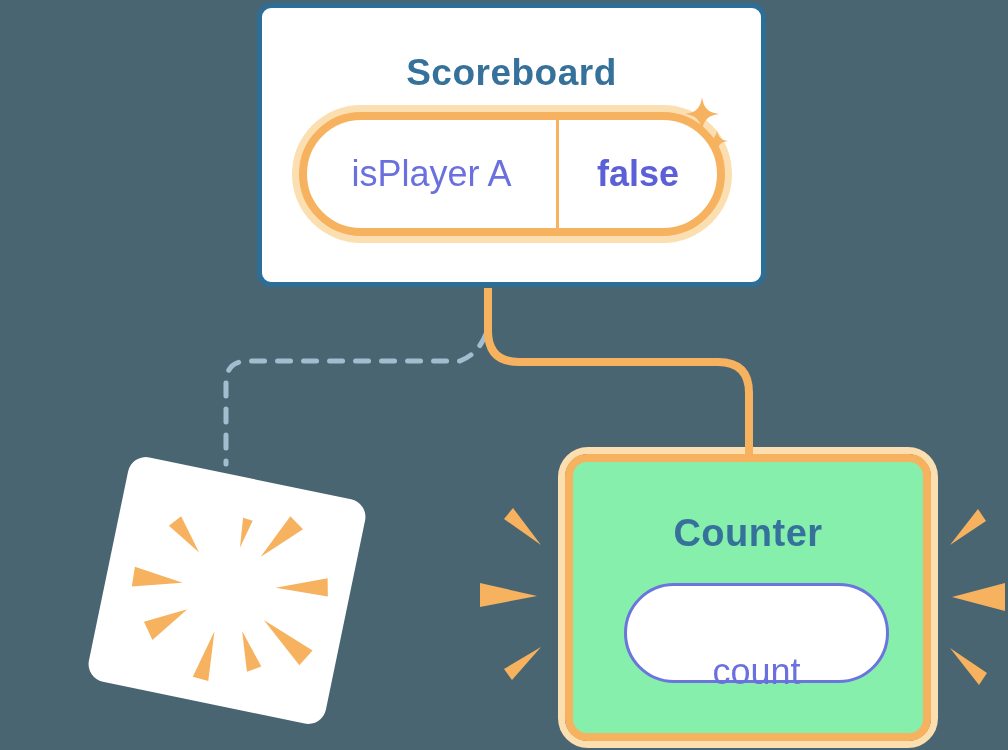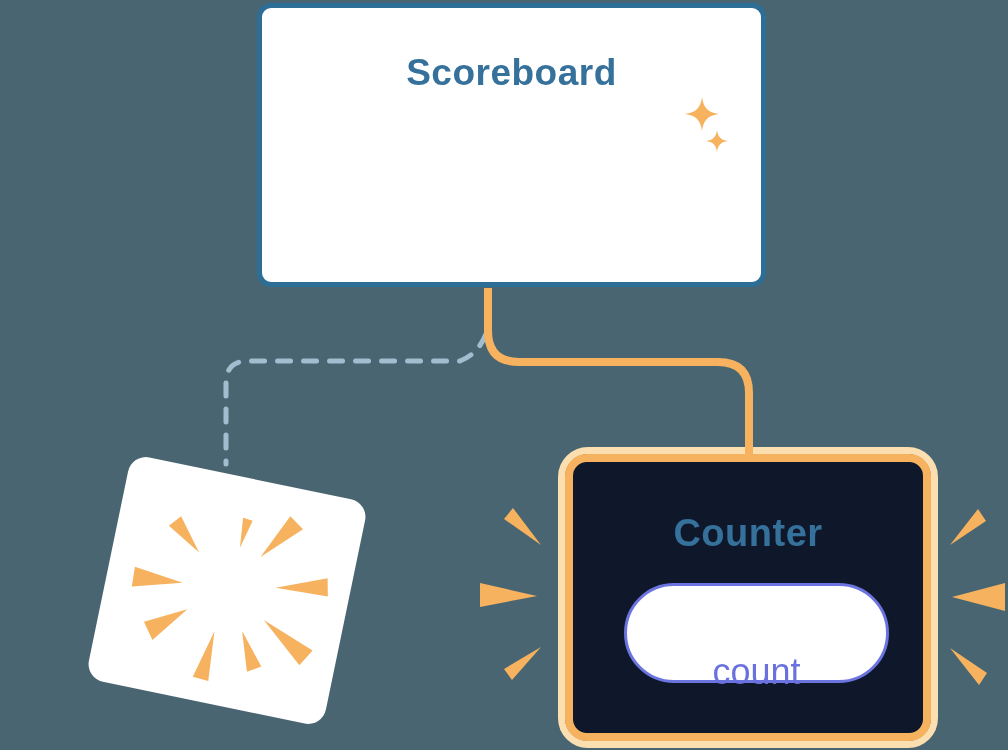--- a/index.html
+++ b/index.html
@@ -35,21 +35,21 @@
   .state-pill-orange .pill-divider{width:3px;background:#F6B25E;}
   .state-pill-orange .pill-value{flex:1;font-weight:700;color:#5B60D6;}
 
   
   .counter-card{
     left:558px;top:447px;width:380px;height:301px;
     border:7px solid #FBDFB0;border-radius:30px;box-sizing:border-box;z-index:2;
   }
   .counter-inner{
     width:100%;height:100%;box-sizing:border-box;
-    background:#0f172a;border:8px solid #F6B25E;border-radius:22px;
+    background:#86efac;border:8px solid #F6B25E;border-radius:22px;
     position:relative;
   }
   .counter-card .card-title{top:50px;font-size:38px;}
 
   .state-pill-purple{
     left:51px;top:121px;width:259px;height:94px;
     background:#ffffff;border:3px solid #6B74DF;border-radius:999px;
     display:flex;align-items:stretch;flex-direction:column;
   }
   .state-pill-purple .pill-key{flex:0 0 172px;font-size:36px;}
@@ -103,20 +103,25 @@
 
 <svg class="abs connector-layer" width="1008" height="750" viewBox="0 0 1008 750">
 
   <path d="M 486 334 Q 478 354 460 361 L 248 361 Q 226 361 226 383 L 226 464" fill="none" stroke="#A3BDD0" stroke-width="5" stroke-dasharray="13 13" stroke-linecap="round"></path>
 
   <path d="M 488 288 L 488 331 Q 488 362 519 362 L 718 362 Q 749 362 749 393 L 749 458" fill="none" stroke="#F6B25E" stroke-width="8" stroke-linecap="butt"></path>
 </svg>
 
 <div class="abs scoreboard-card">
   <div class="abs card-title">Scoreboard</div>
+  <div class="abs state-pill-orange">
+    <div class="pill-cell pill-key">isPlayer A</div>
+    <div class="pill-divider"></div>
+    <div class="pill-cell pill-value">false</div>
+  </div>
 </div>
 
 <svg class="abs sparkle-layer" style="left:685px;top:96px;" width="34" height="36" viewBox="0 0 100 100">
   <path d="M50 0 C54 32 68 46 100 50 C68 54 54 68 50 100 C46 68 32 54 0 50 C32 46 46 32 50 0 Z" fill="#F6B25E"></path>
 </svg>
 <svg class="abs sparkle-layer" style="left:706px;top:130px;" width="22" height="22" viewBox="0 0 100 100">
   <path d="M50 0 C54 32 68 46 100 50 C68 54 54 68 50 100 C46 68 32 54 0 50 C32 46 46 32 50 0 Z" fill="#F6B25E"></path>
 </svg>
 
 <div class="abs counter-card">

